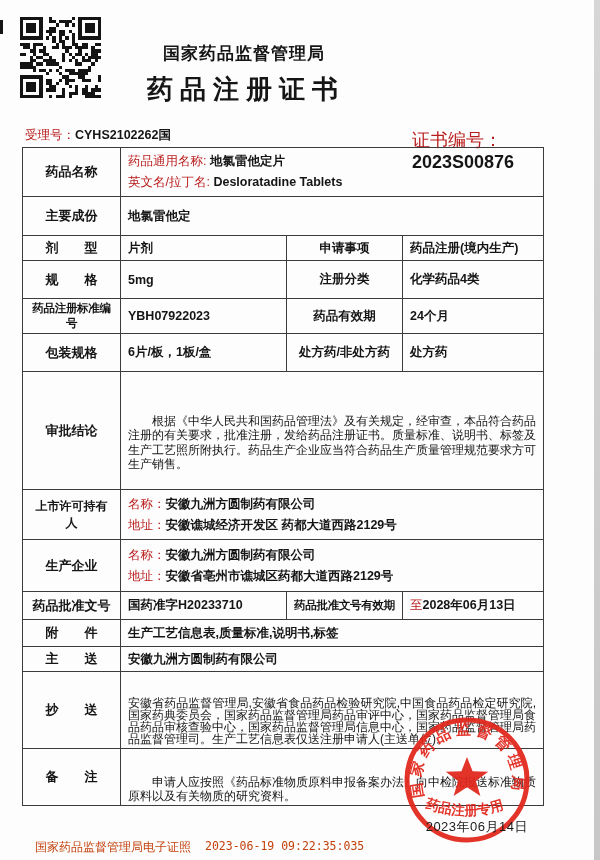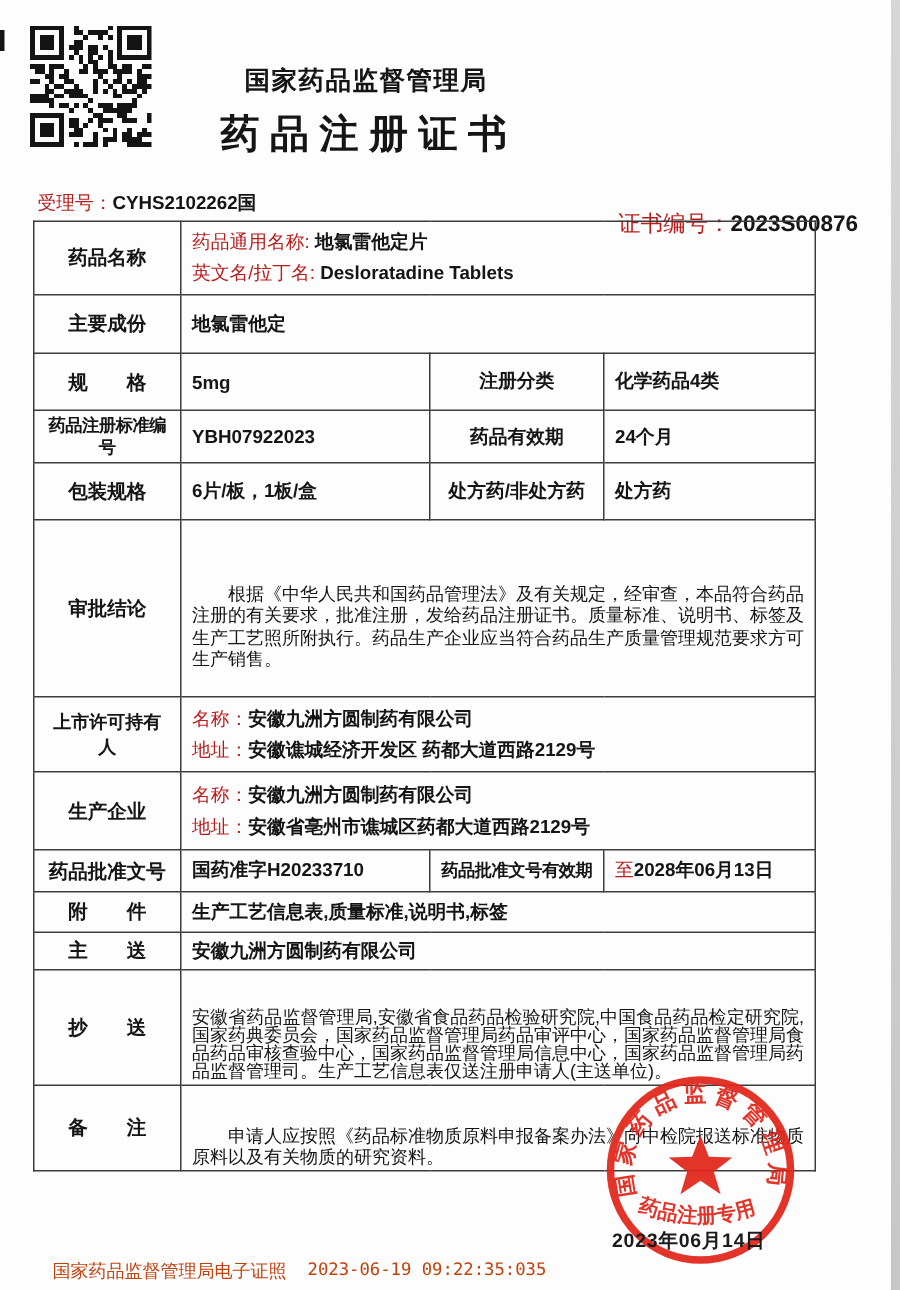--- a/index.html
+++ b/index.html
@@ -11,39 +11,39 @@
   .edge-strip{position:absolute;top:0;right:0;width:6px;height:860px;
     background:linear-gradient(180deg,#d6d6d6,#c7c7c7);}
   .corner-mark{position:absolute;left:0;top:20px;width:3px;height:14px;background:#151515;}
   .qr{position:absolute;left:20px;top:17px;width:81px;height:81px;}
   .agency-title{position:absolute;top:42px;left:0;width:488px;text-align:center;
     font-size:17px;font-weight:700;letter-spacing:1px;}
   .doc-title{position:absolute;top:72px;left:0;width:492px;text-align:center;
     font-family:"Liberation Serif","DejaVu Serif",serif;
     font-size:26px;font-weight:700;letter-spacing:7px;}
   .ref-line{position:absolute;top:127px;left:25px;font-size:12.5px;}
-  .cert-line{position:absolute;top:140px;left:412px;font-size:15px;}
+  .cert-line{position:absolute;top:128px;left:412px;font-size:18px;}
   .sub{color:#b91c1c;font-weight:400;}
   b,.bold{font-weight:700;}
   table.cert{position:absolute;left:22px;top:147px;width:521px;
     border-collapse:collapse;table-layout:fixed;}
   table.cert td{border:1px solid #3c3c3c;padding:2px 7px;vertical-align:middle;}
   .lbl{text-align:center;font-weight:700;font-size:13px;padding:2px 2px;}
   .lbl.semi{font-size:12px;}
   .lbl.tight{font-size:11.5px;letter-spacing:-0.3px;}
   .lbl2{text-align:center;font-weight:700;font-size:12.5px;padding:2px 2px;}
   .lbl2.tight{font-size:11.5px;letter-spacing:-0.3px;}
   .val{font-weight:700;font-size:12.5px;margin-left:35px;}
   .two-line{line-height:21px;font-size:12.5px;}
   .para{font-weight:400;font-size:12px;line-height:14.2px;text-align:justify;margin-top:24px;}
   .para.indent{text-indent:2em;}
   .para.cc{font-size:12px;line-height:11.9px;}
   .seal{position:absolute;left:395px;top:706px;width:148px;height:148px;opacity:.93;}
-  .seal-date{position:absolute;left:408px;top:818px;width:120px;text-align:left;
-    font-weight:700;font-size:13px;color:#1b1b1b;letter-spacing:0.5px;}
+  .seal-date{position:absolute;left:408px;top:818px;width:120px;text-align:right;
+    font-weight:400;font-size:13px;color:#1b1b1b;letter-spacing:0.5px;}
   .footer{position:absolute;top:839px;left:35px;width:540px;display:flex;gap:14px;
     color:#c2410c;font-size:12px;white-space:nowrap;}
   .footer .mono{font-family:"DejaVu Sans Mono","Liberation Mono",monospace;font-size:11.5px;}
 </style>
 </head>
 <body>
 
 <div class="edge-strip"></div>
 <div class="corner-mark"></div>
 
@@ -368,20 +368,26 @@
       <div><span class="sub">药品通用名称:</span> <b>地氯雷他定片</b></div>
       <div><span class="sub">英文名/拉丁名:</span> <b>Desloratadine Tablets</b></div>
     </td>
   </tr>
 
   <tr style="height:39px">
     <td class="lbl">主要成份</td>
     <td colspan="3" class="val">地氯雷他定</td>
   </tr>
 
+  <tr style="height:25px">
+    <td class="lbl">剂　　型</td>
+    <td class="val">片剂</td>
+    <td class="lbl2">申请事项</td>
+    <td class="val">药品注册(境内生产)</td>
+  </tr>
 
   <tr style="height:38px">
     <td class="lbl">规　　格</td>
     <td class="val">5mg</td>
     <td class="lbl2">注册分类</td>
     <td class="val">化学药品4类</td>
   </tr>
 
   <tr style="height:28px">
     <td class="lbl tight">药品注册标准编号</td>

